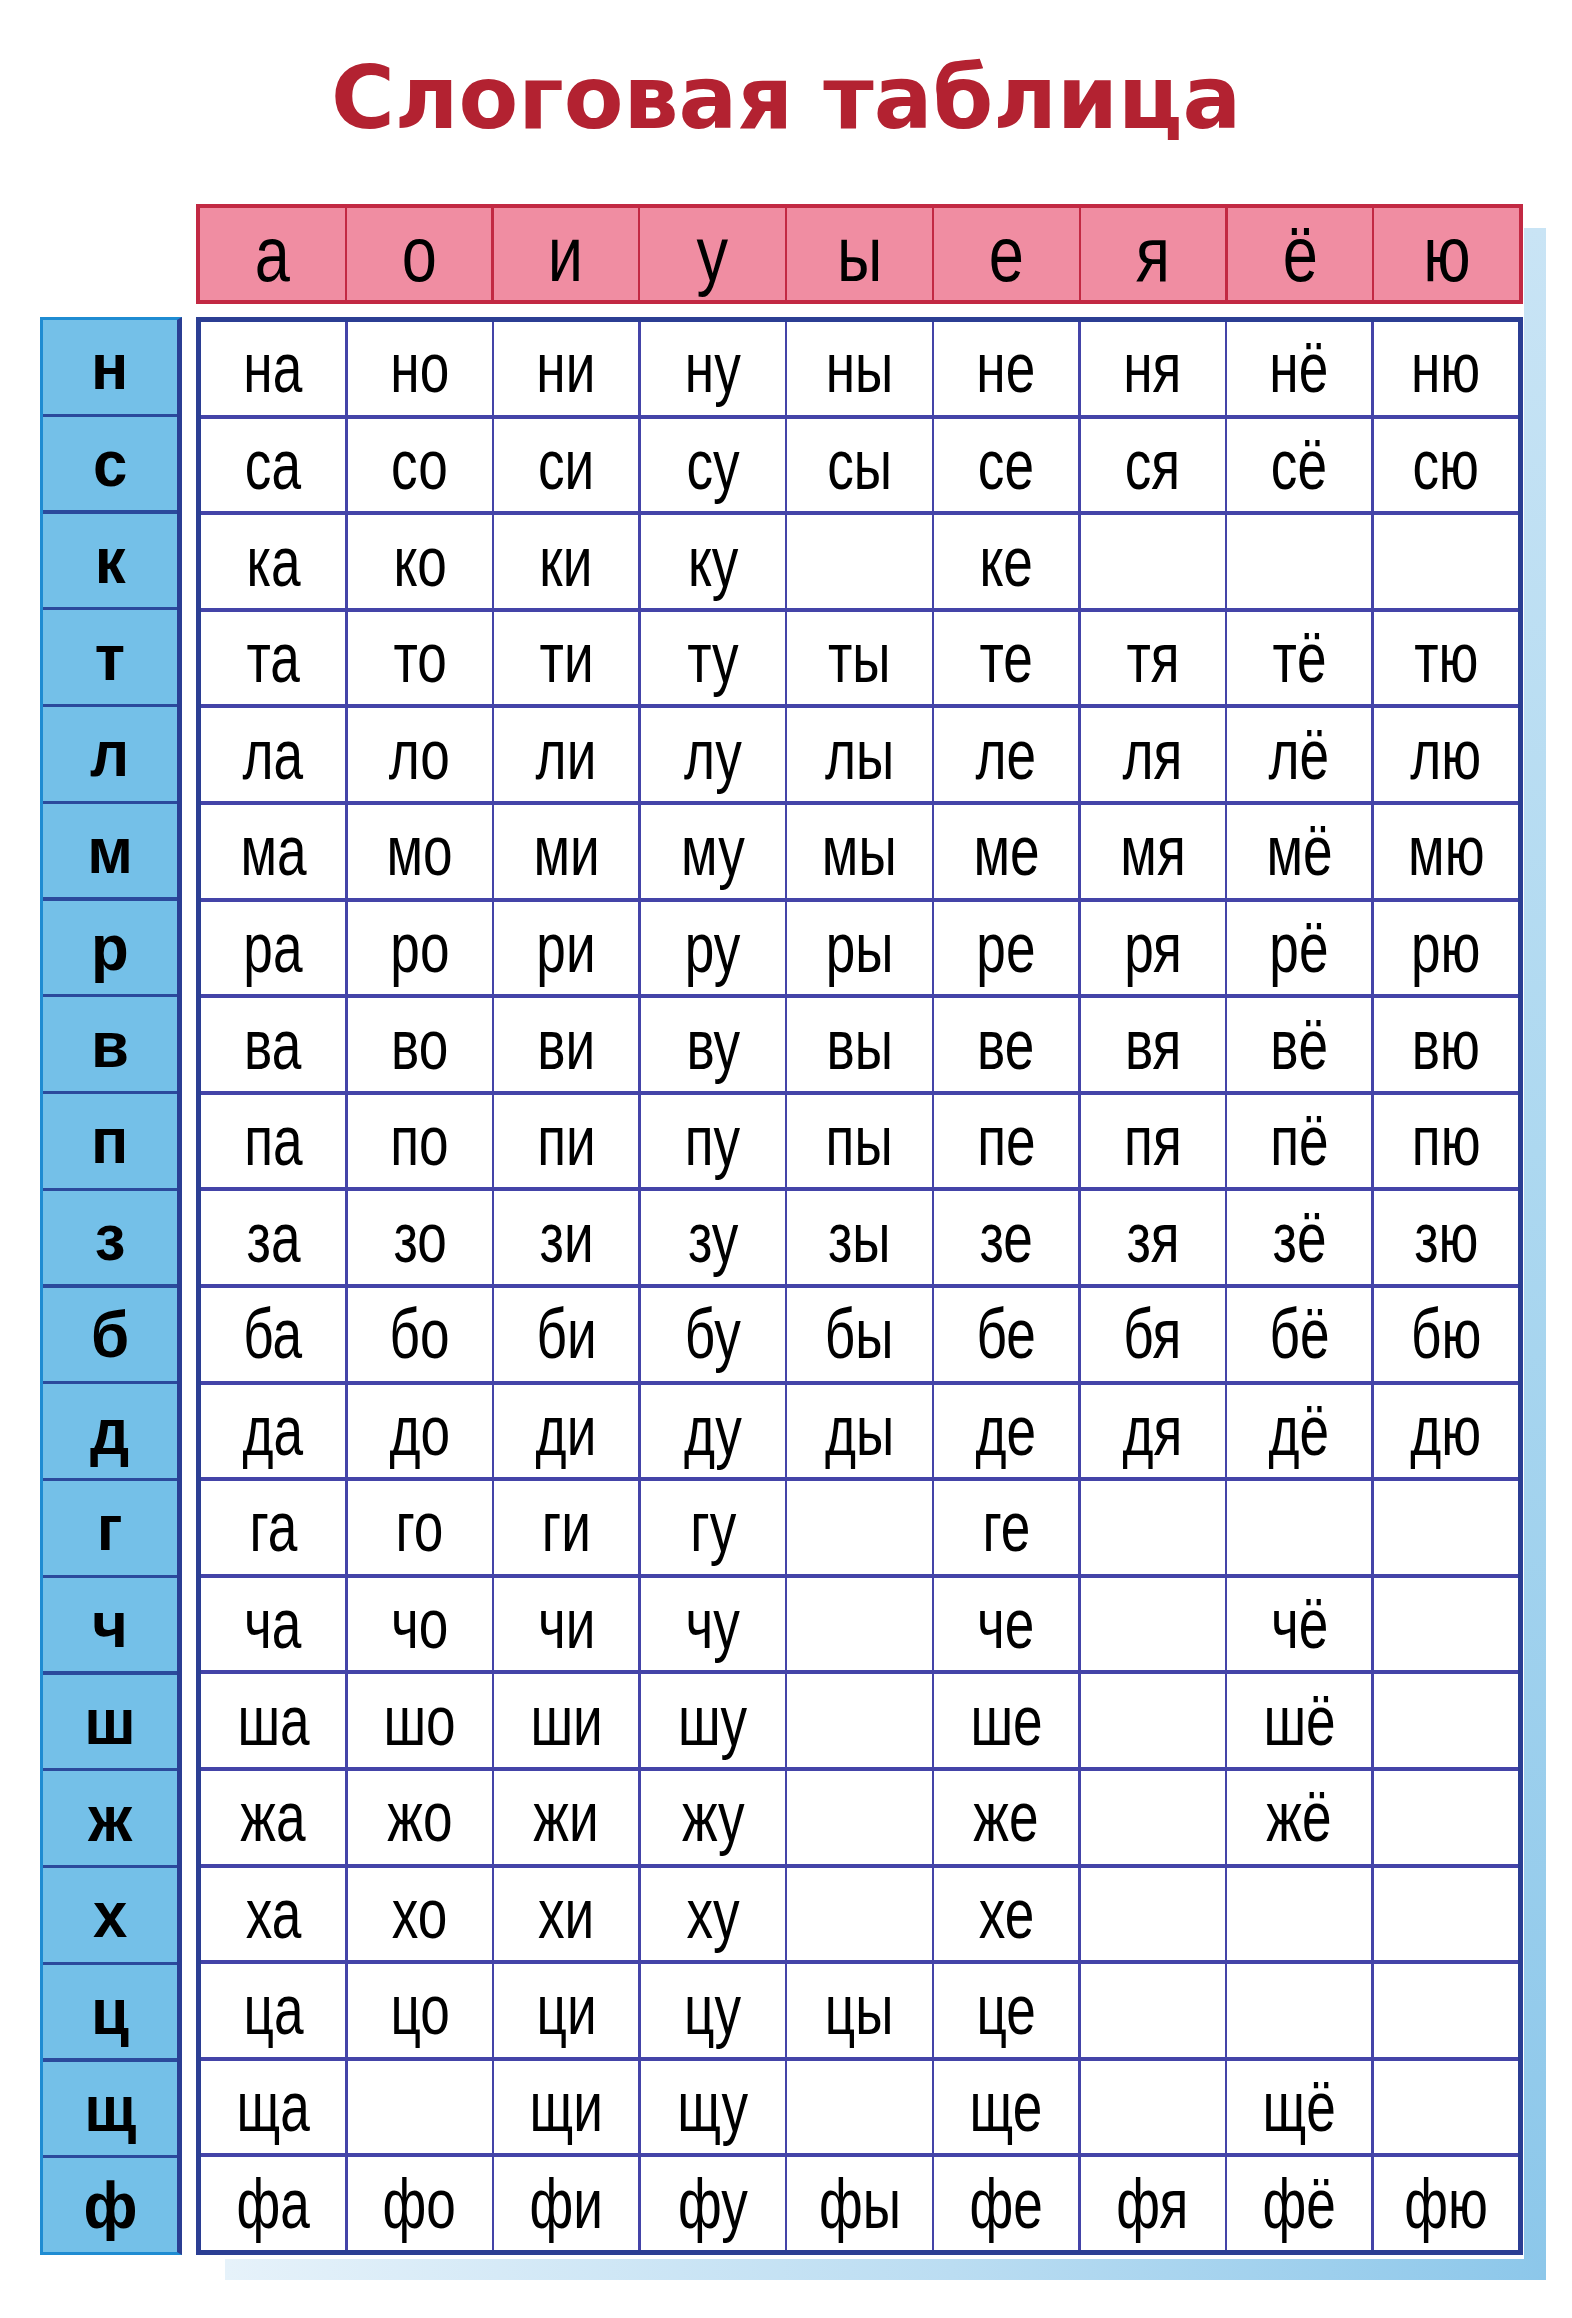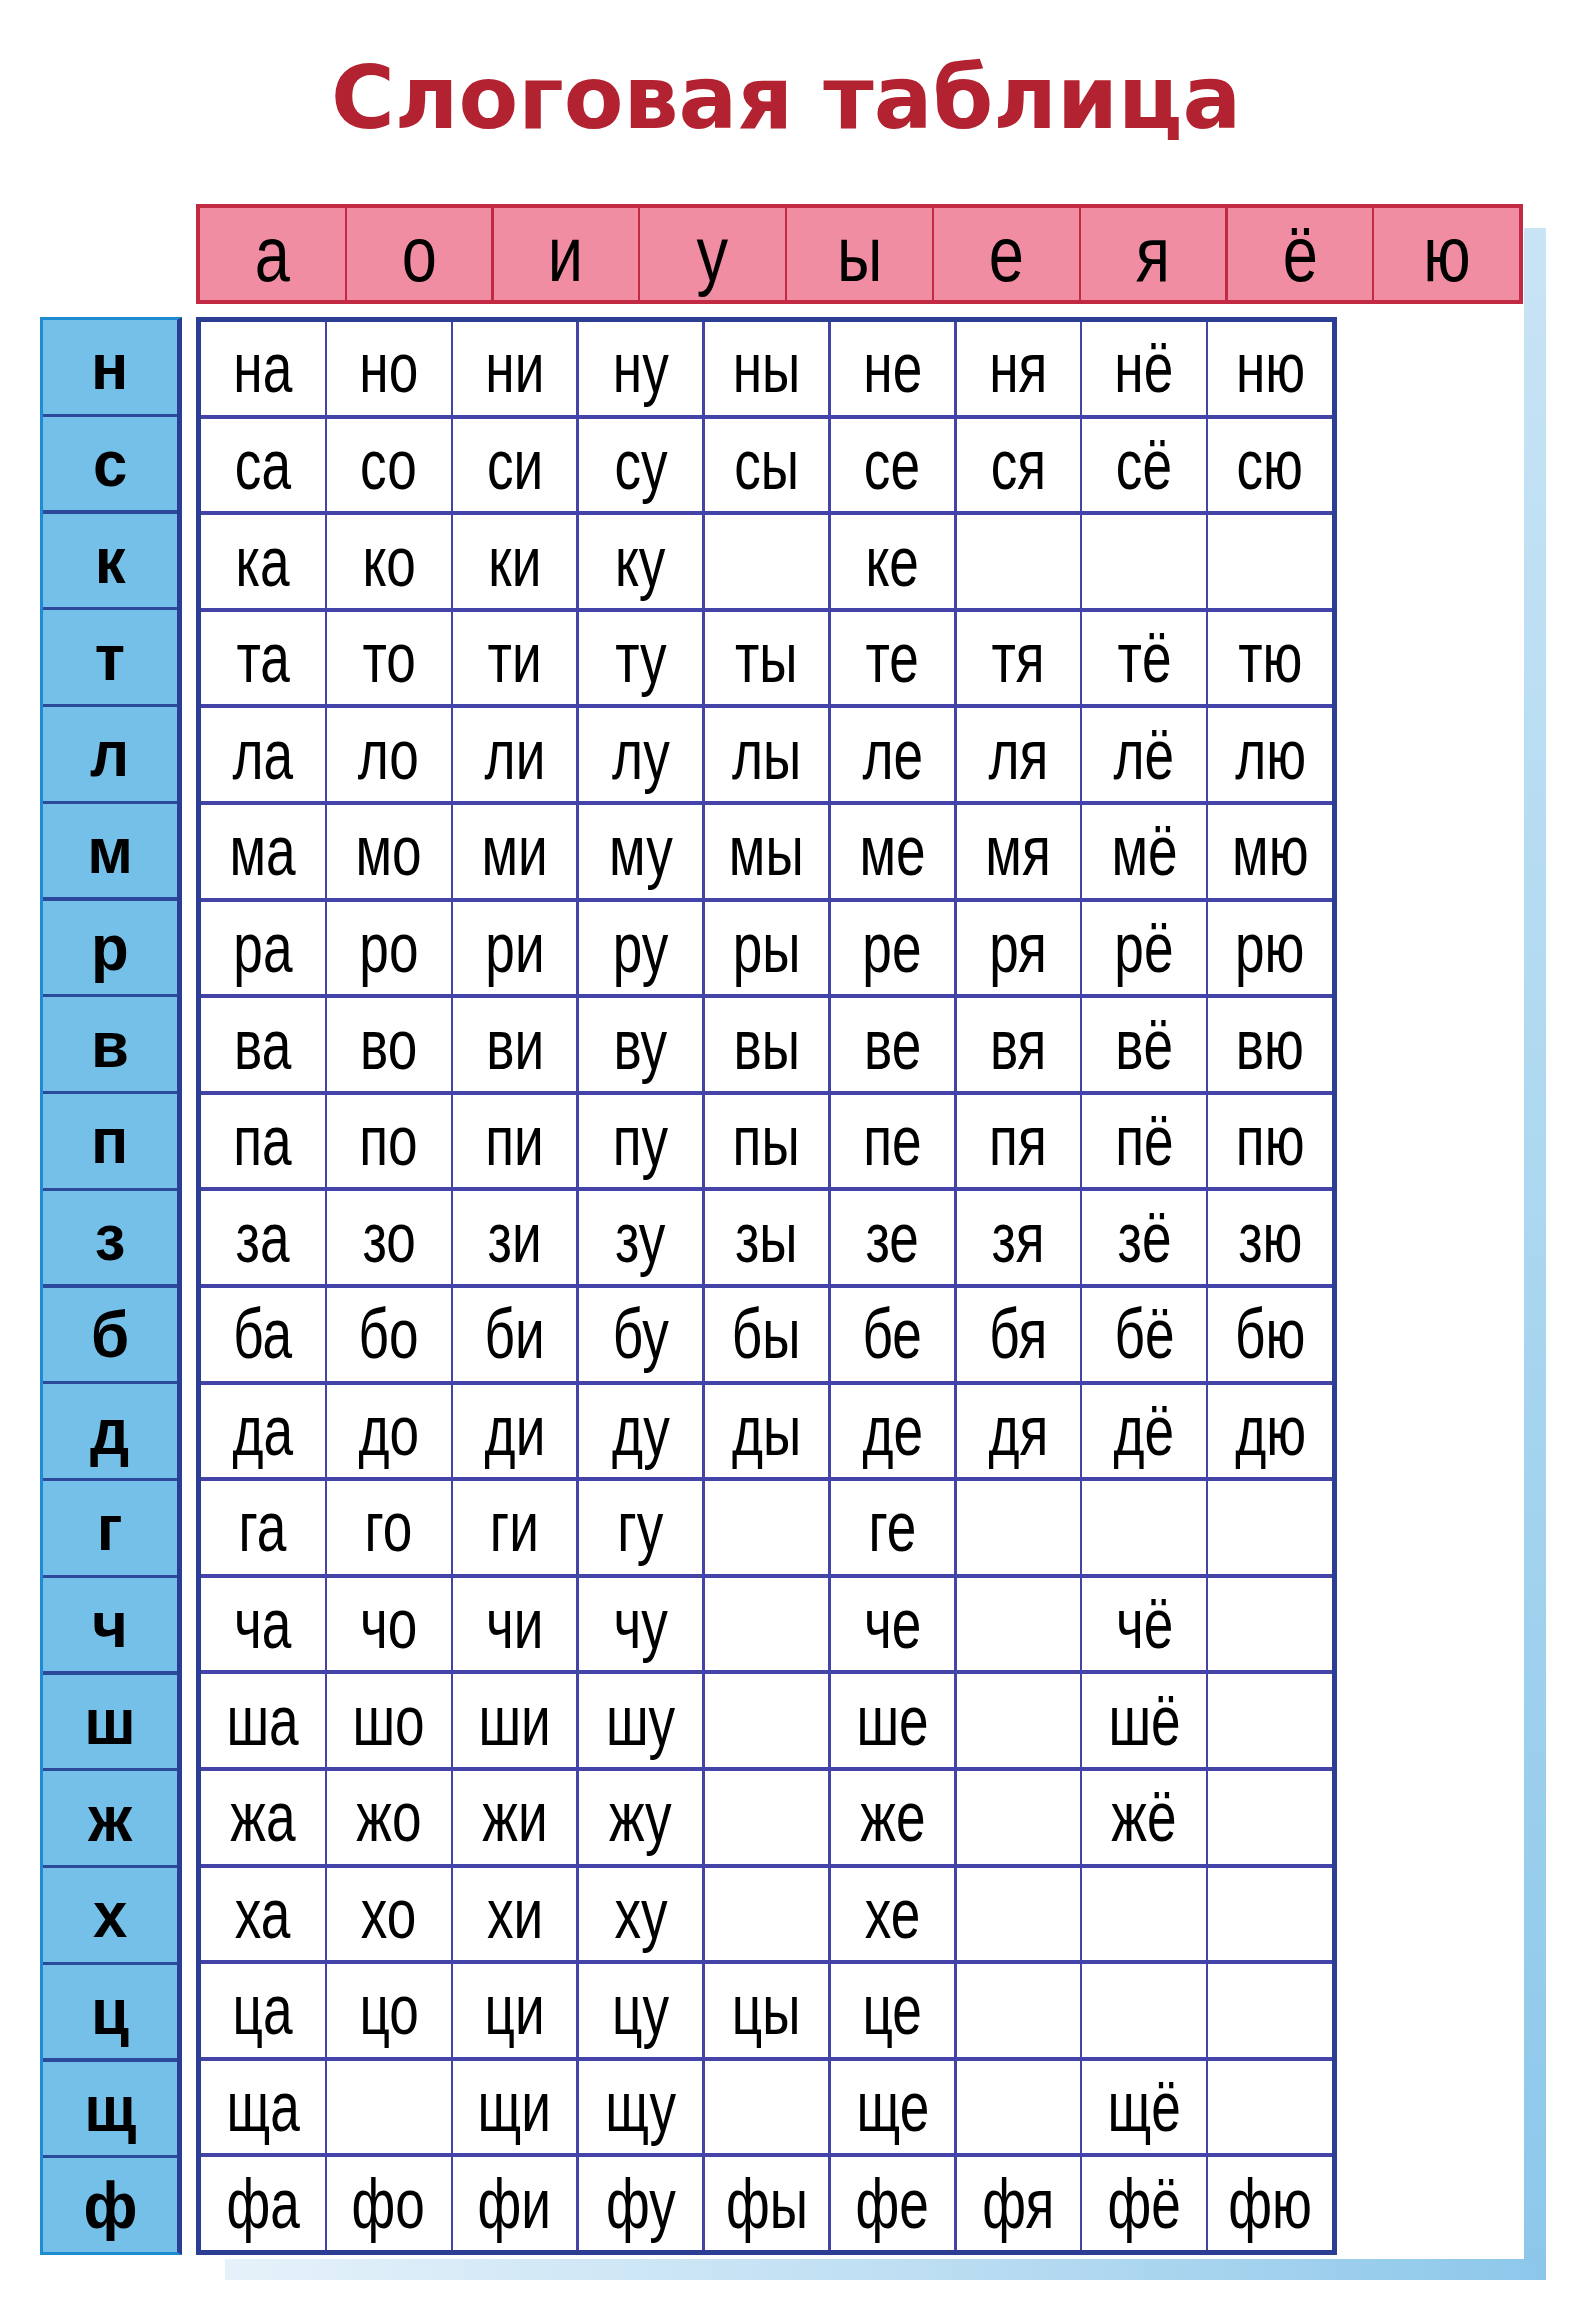--- a/index.html
+++ b/index.html
@@ -55,21 +55,21 @@
   .consonant-cell{
     background:#74C0E8;
     display:flex;align-items:center;justify-content:center;
     font-weight:bold;
     font-size:65px;color:#000;
   }
   
   .grid{
     position:absolute;
     left:196px;top:317px;
-    width:1141px;height:1938px;
+    width:1327px;height:1938px;
     box-sizing:border-box;
     border:5.4px solid #2B3E93;
     background:#4444A8;
     display:grid;
     grid-template-columns:repeat(9,1fr);
     grid-template-rows:repeat(20,1fr);
     column-gap:2.3px;
     row-gap:3.9px;
   }
   .syl-cell{

